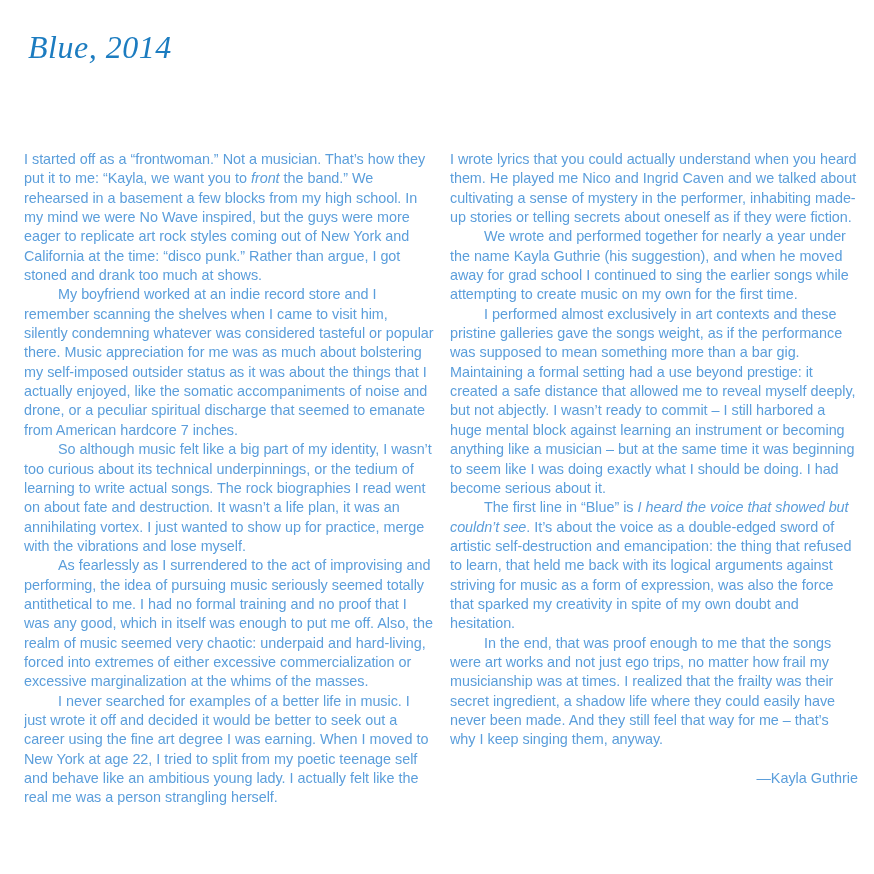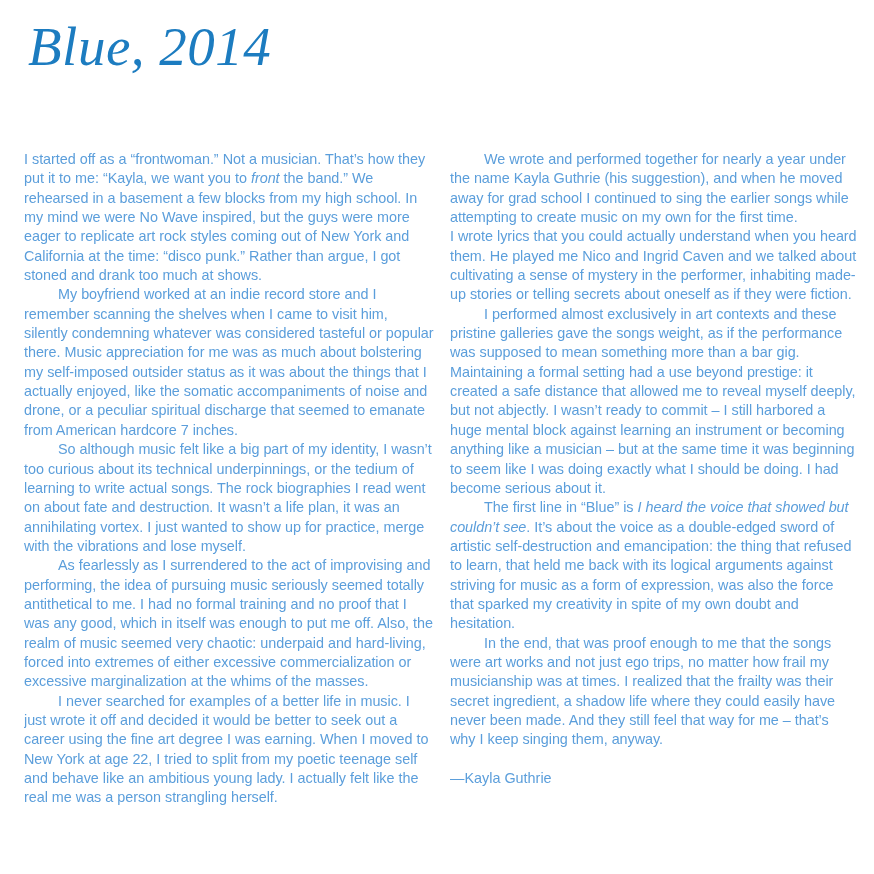--- a/index.html
+++ b/index.html
@@ -27,21 +27,21 @@
   #title-block {
     position: absolute;
     left: 28px;
     top: 18px;
     width: 600px;
   }
   #page-title {
     font-family: "Liberation Serif", "DejaVu Serif", serif;
     font-style: italic;
     font-weight: 400;
-    font-size: 55px;
+    font-size: 32px;
     line-height: 58px;
     letter-spacing: 0.5px;
     color: #1c7cc0;
     white-space: nowrap;
     margin: 0;
   }
 
   
   #article {
     position: absolute;
@@ -76,42 +76,43 @@
   .para em {
   }
 
   .signature {
     margin: 0;
     margin-top: 19px;
     color: #5b9edb;
     font-family: "Liberation Sans", sans-serif;
     font-size: 14.4px;
     line-height: 19.35px;
+    text-align: right;
   }
 </style>
 </head>
 <body>
 
 <div id="page">
 
   <div id="title-block">
     <h1 id="page-title">Blue, 2014</h1>
   </div>
 
   <div id="article">
     <div class="column" id="column-left">
         <p class="para"><span>I started off as a “frontwoman.” Not a musician. That’s how they put it to me: “Kayla, we want you to </span><em>front</em><span> the band.” We rehearsed in a basement a few blocks from my high school. In my mind we were No Wave inspired, but the guys were more eager to replicate art rock styles coming out of New York and California at the time: “disco punk.” Rather than argue, I got stoned and drank too much at shows.</span></p>
         <p class="para indent"><span>My boyfriend worked at an indie record store and I remember scanning the shelves when I came to visit him, silently condemning whatever was considered tasteful or popular there. Music appreciation for me was as much about bolstering my self-imposed outsider status as it was about the things that I actually enjoyed, like the somatic accompaniments of noise and drone, or a peculiar spiritual discharge that seemed to emanate from American hardcore 7 inches.</span></p>
         <p class="para indent"><span>So although music felt like a big part of my identity, I wasn’t too curious about its technical underpinnings, or the tedium of learning to write actual songs. The rock biographies I read went on about fate and destruction. It wasn’t a life plan, it was an annihilating vortex. I just wanted to show up for practice, merge with the vibrations and lose myself.</span></p>
         <p class="para indent"><span>As fearlessly as I surrendered to the act of improvising and performing, the idea of pursuing music seriously seemed totally antithetical to me. I had no formal training and no proof that I was any good, which in itself was enough to put me off. Also, the realm of music seemed very chaotic: underpaid and hard-living, forced into extremes of either excessive commercialization or excessive marginalization at the whims of the masses.</span></p>
         <p class="para indent"><span>I never searched for examples of a better life in music. I just wrote it off and decided it would be better to seek out a career using the fine art degree I was earning. When I moved to New York at age 22, I tried to split from my poetic teenage self and behave like an ambitious young lady. I actually felt like the real me was a person strangling herself.</span></p>
       </div>
     <div class="column" id="column-right">
+        <p class="para"><span>I wrote lyrics that you could actually understand when you heard them. He played me Nico and Ingrid Caven and we talked about cultivating a sense of mystery in the performer, inhabiting made-up stories or telling secrets about oneself as if they were fiction.</span></p>
         <p class="para indent"><span>We wrote and performed together for nearly a year under the name Kayla Guthrie (his suggestion), and when he moved away for grad school I continued to sing the earlier songs while attempting to create music on my own for the first time.</span></p>
-        <p class="para"><span>I wrote lyrics that you could actually understand when you heard them. He played me Nico and Ingrid Caven and we talked about cultivating a sense of mystery in the performer, inhabiting made-up stories or telling secrets about oneself as if they were fiction.</span></p>
         <p class="para indent"><span>I performed almost exclusively in art contexts and these pristine galleries gave the songs weight, as if the performance was supposed to mean something more than a bar gig. Maintaining a formal setting had a use beyond prestige: it created a safe distance that allowed me to reveal myself deeply, but not abjectly. I wasn’t ready to commit – I still harbored a huge mental block against learning an instrument or becoming anything like a musician – but at the same time it was beginning to seem like I was doing exactly what I should be doing. I had become serious about it.</span></p>
         <p class="para indent"><span>The first line in “Blue” is </span><em>I heard the voice that showed but couldn’t see</em><span>. It’s about the voice as a double-edged sword of artistic self-destruction and emancipation: the thing that refused to learn, that held me back with its logical arguments against striving for music as a form of expression, was also the force that sparked my creativity in spite of my own doubt and hesitation.</span></p>
         <p class="para indent"><span>In the end, that was proof enough to me that the songs were art works and not just ego trips, no matter how frail my musicianship was at times. I realized that the frailty was their secret ingredient, a shadow life where they could easily have never been made. And they still feel that way for me – that’s why I keep singing them, anyway.</span></p>
         <p class="signature">—Kayla Guthrie</p>
       </div>
   </div>
 
 </div>
 
 </body></html>

